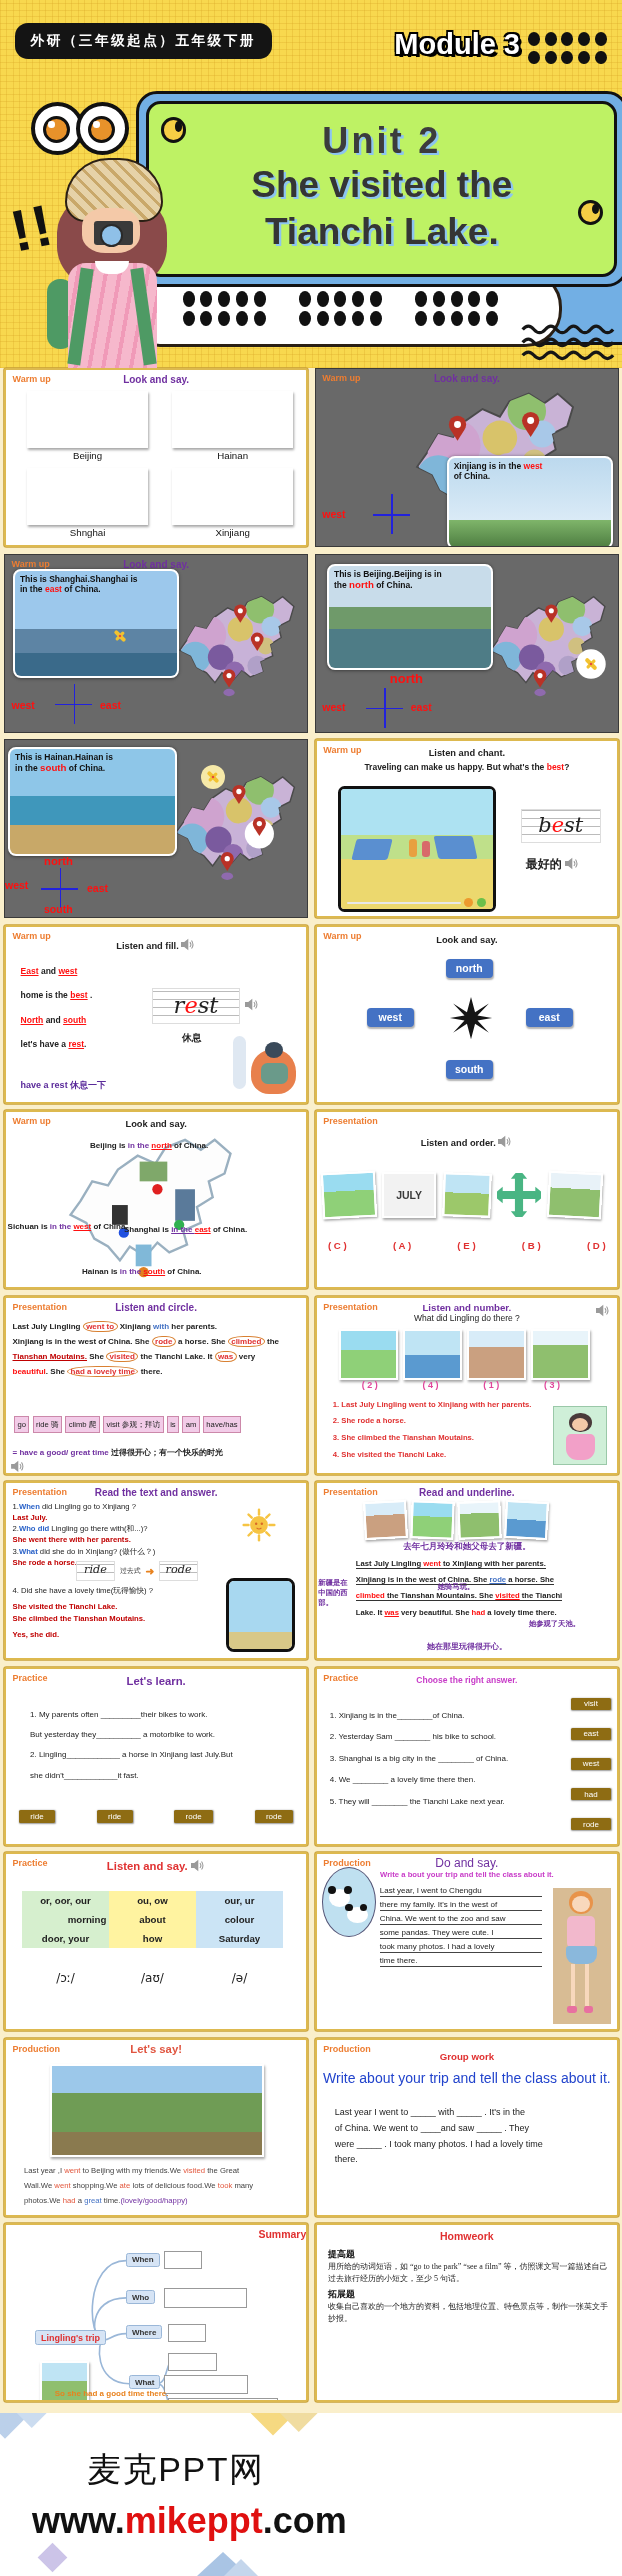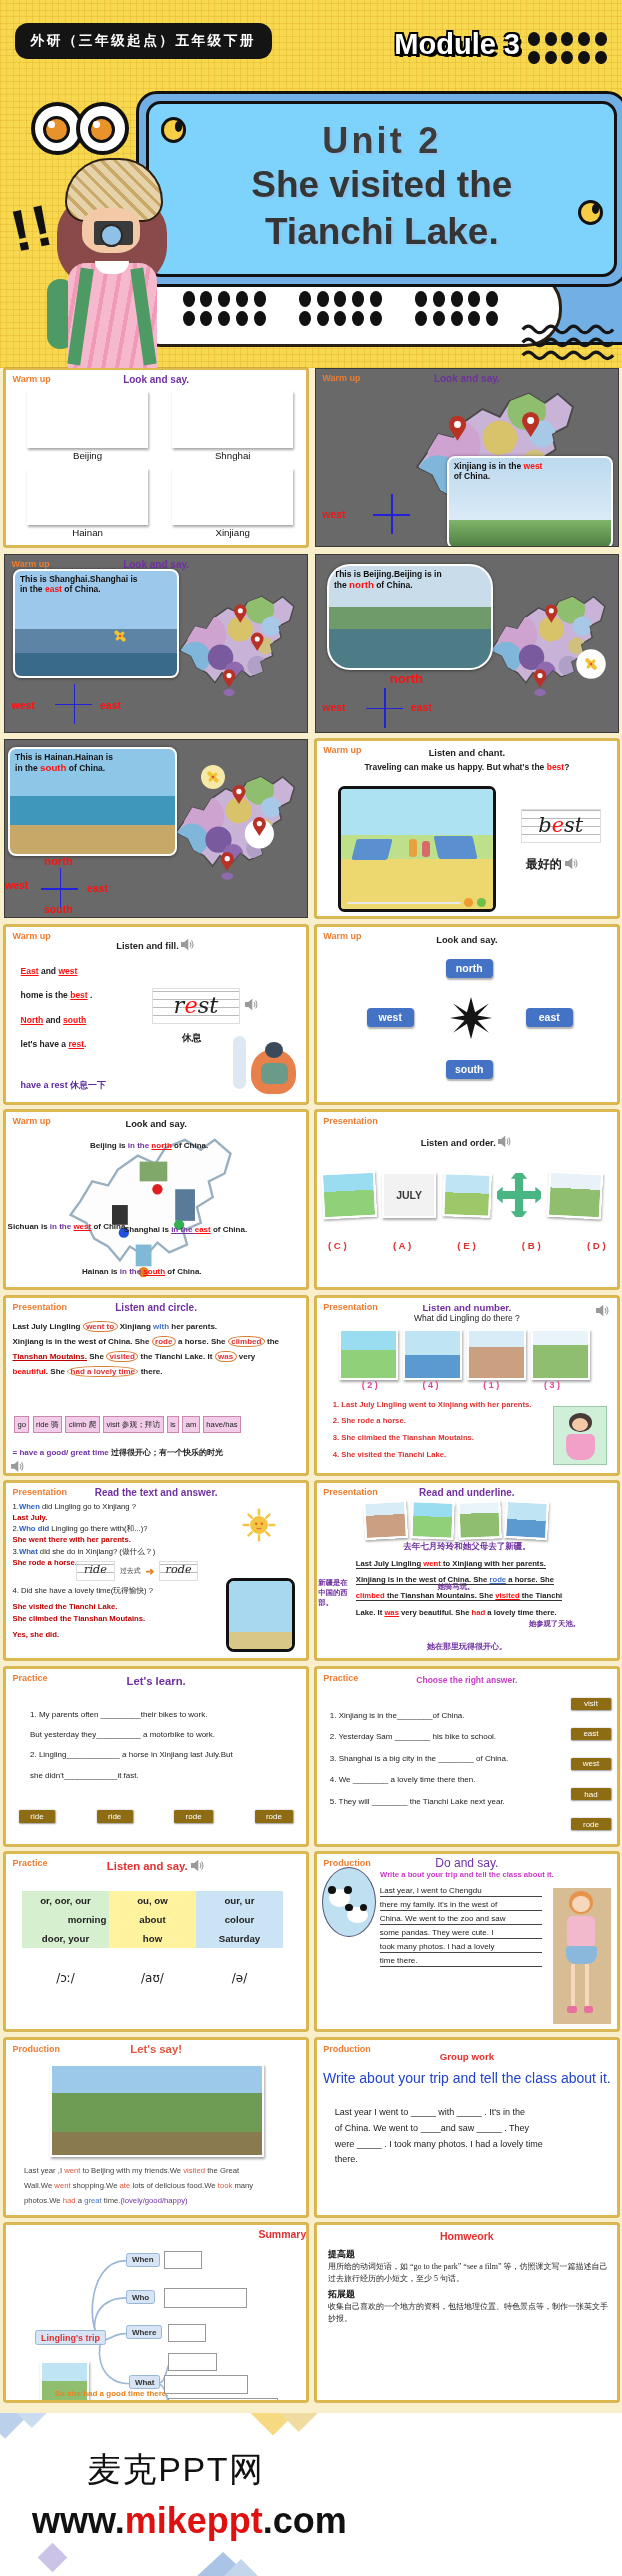--- a/index.html
+++ b/index.html
@@ -17,21 +17,21 @@
   .mdots{position:absolute;right:11.3px;top:32px;width:84px;display:flex;flex-wrap:wrap;gap:4.9px;}
   .mdots i{width:12px;height:13.7px;border-radius:50%;background:#111;}
   .eyes{position:absolute;left:31px;top:102px;}
   .eye{display:inline-block;width:45px;height:45px;background:#fff;border:4px solid #111;border-radius:50%;position:relative;}
   .eye+.eye{margin-left:-8px;}
   .eye i{position:absolute;left:8px;top:9.7px;width:21px;height:21px;border-radius:50%;background:#E8922A;border:3.2px solid #111;}
   .eye i::after{content:"";position:absolute;left:2.4px;top:2.4px;width:6.5px;height:6.5px;border-radius:50%;background:#fff;}
   .bangs{position:absolute;left:11.3px;top:194px;font-size:58px;font-weight:900;color:#111;transform:rotate(-12deg);letter-spacing:1.6px;}
   .title-card{position:absolute;left:136px;top:91px;width:471px;background:#72AFE4;border:3.2px solid #111;
     border-radius:21px;padding:7.3px;z-index:3;}
-  .title-inner{background:#7dd3fc;border:3.2px solid #111;border-radius:14.6px;text-align:center;padding:16px 6.5px 19.4px;position:relative;}
+  .title-inner{background:#bef264;border:3.2px solid #111;border-radius:14.6px;text-align:center;padding:16px 6.5px 19.4px;position:relative;}
   .t-unit{font-size:36px;font-weight:800;color:#3c3c3c;text-shadow:2.4px 2.4px 0 #8CC4F0;letter-spacing:3.2px;}
   .t-line{font-size:37px;font-weight:800;color:#353535;text-shadow:2.4px 2.4px 0 #8CC4F0;line-height:1.25;}
   .pin{position:absolute;width:19.4px;height:19.4px;background:#F6CE45;border:3.2px solid #111;border-radius:50%;}
   .pin::after{content:"";position:absolute;right:0.8px;top:0.8px;width:7.3px;height:10.5px;border-radius:50%;background:#111;}
   .pin.tl{left:11.3px;top:13px;}  .pin.br{right:11.3px;bottom:49px;}
   .blue-panel{position:absolute;left:202px;top:260px;width:420px;height:79px;background:#72AFE4;border:3.2px solid #111;z-index:1;}
   .dots-pill{position:absolute;left:123px;top:270px;width:378px;height:71px;background:#fff;border:3.2px solid #2a1f14;
     border-radius:37px;z-index:2;display:flex;align-items:center;justify-content:space-evenly;padding:0 27.5px;}
   .dgrp{width:87px;display:flex;flex-wrap:wrap;gap:4px 5.7px;}
   .dgrp i{width:12px;height:15.4px;border-radius:50%;background:#111;}
@@ -267,27 +267,27 @@
       <span class="lbl">Warm up</span>
       <span class="ttl">Look and say.</span>
       <div style="position:absolute;left:21px;top:21px;right:13px;bottom:3.2px;display:grid;grid-template-columns:1fr 1fr;gap:3.2px 24px;">
 
           <div>
             <div class="photo ph-bj" style="height:53px;"></div>
             <div class="cap">Beijing</div>
           </div>
 
           <div>
+            <div class="photo ph-hn" style="height:53px;"></div>
+            <div class="cap">Hainan</div>
+          </div>
+
+          <div>
             <div class="photo ph-sh" style="height:53px;"></div>
             <div class="cap">Shnghai</div>
-          </div>
-
-          <div>
-            <div class="photo ph-hn" style="height:53px;"></div>
-            <div class="cap">Hainan</div>
           </div>
 
           <div>
             <div class="photo ph-xj" style="height:53px;"></div>
             <div class="cap">Xinjiang</div>
           </div>
         </div>
     </div>
 
     <div class="slide gray">
@@ -337,21 +337,21 @@
     <div class="slide gray">
       <svg class="map" viewBox="0 0 100 80" style="left:162px;top:8px;width:141px;height:166px">
         <use href="#cmap"></use>
           <use href="#ping" x="52" y="22"></use>
           <use href="#ping" x="44" y="68"></use>
       </svg>
       <svg width="36" height="36" style="position:absolute;left:257px;top:91px;" viewBox="0 0 44 44">
           <circle cx="22" cy="22" r="18" fill="#fff"></circle>
           <use href="#planeg" x="22" y="22"></use>
         </svg>
-      <div class="card" style="left:11.3px;top:9.7px;width:162px;height:102px;border-radius:23px;">
+      <div class="card" style="left:11.3px;top:9.7px;width:162px;height:102px;">
         <div style="height:100%;background:linear-gradient(#c8dcea 40%,#6f9a6a 40% 62%,#4e7c86 62%);padding:3.2px 4.9px;box-sizing:border-box;">
           <div style="font-weight:bold;color:#111;font-size:8.5px;">
             <span>This is Beijing.Beijing is in</span><br>
             <span>the </span><span class="key" style="font-size:9.7px;">north</span><span> of China.</span>
           </div>
         </div>
       </div>
       <span class="cdir" style="left:74px;top:116px;font-size:13px;">north</span>
       <div class="cross" style="left:50px;top:133px;"></div>
       <span class="cdir" style="left:6.5px;top:146px;">west</span>

